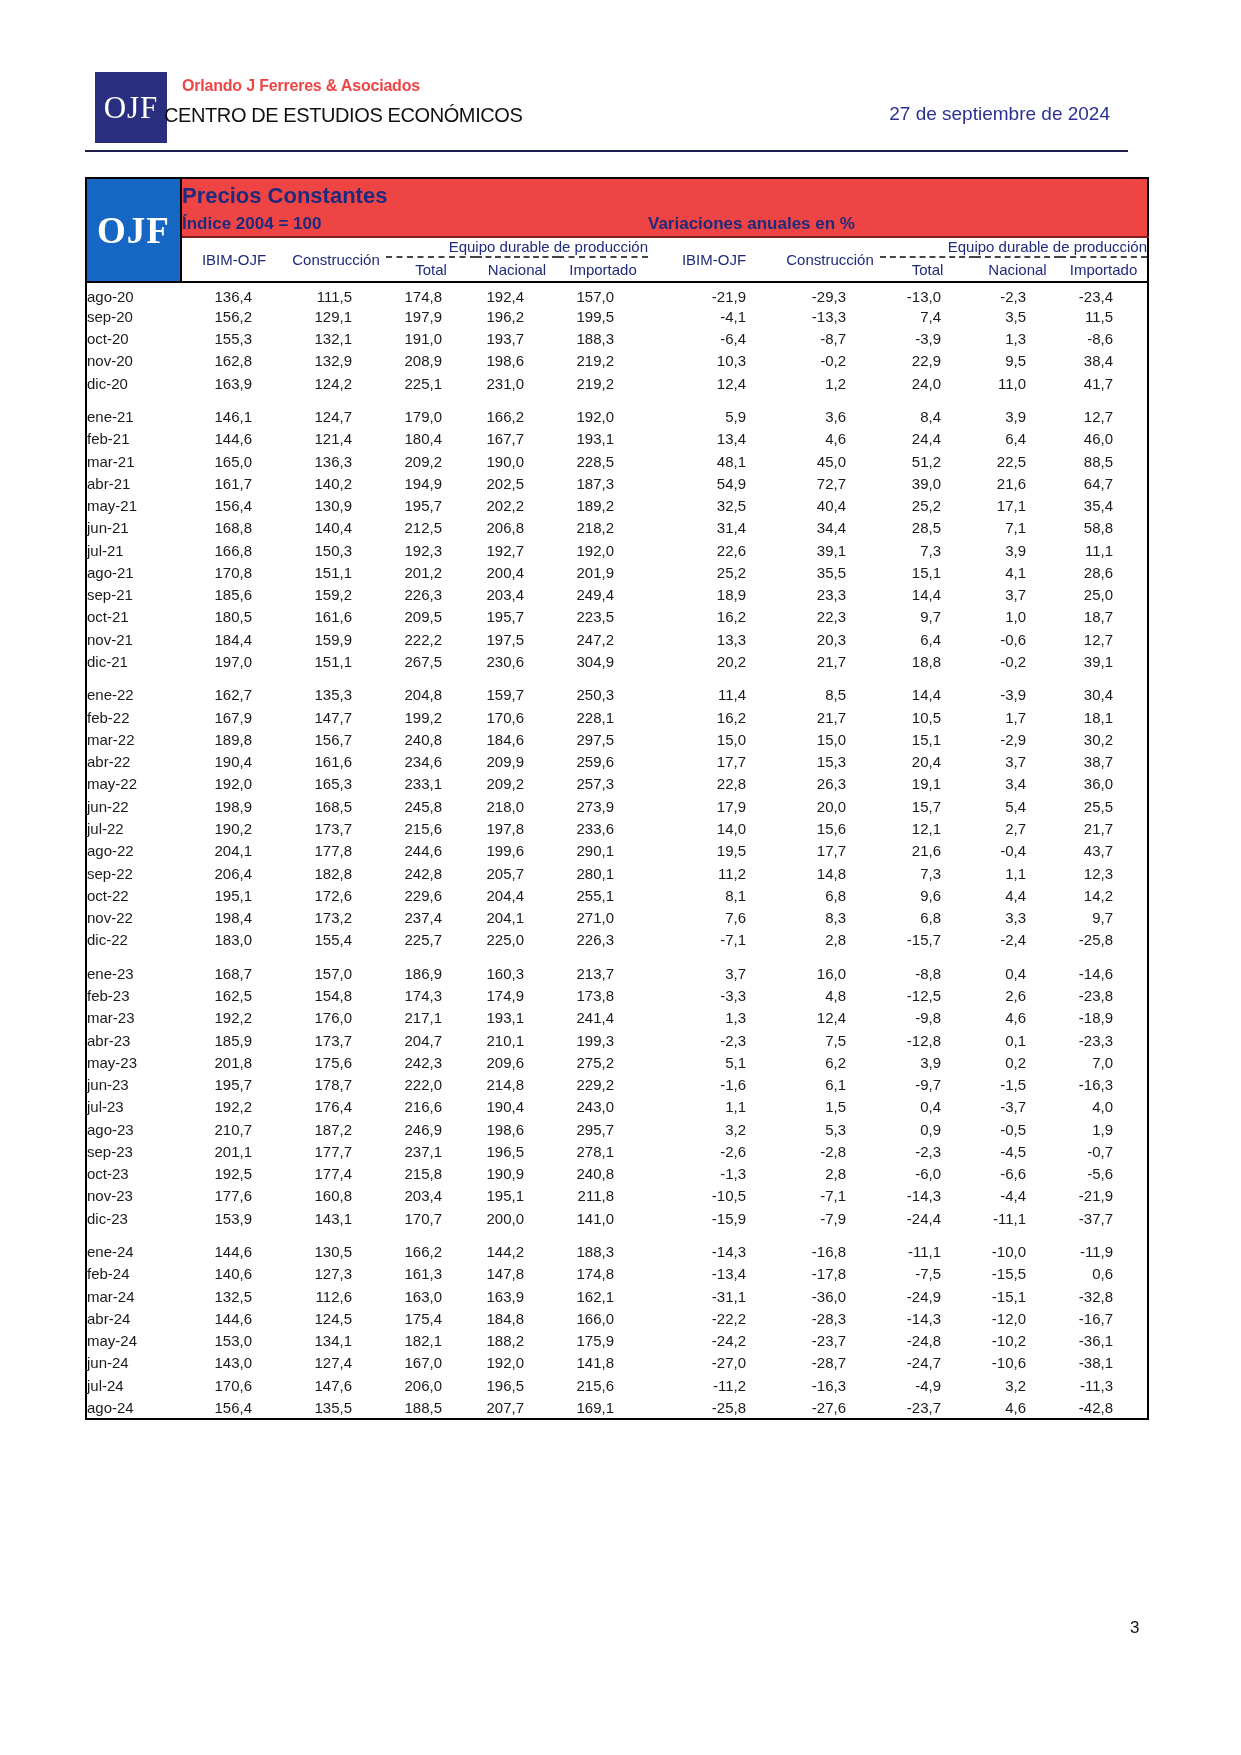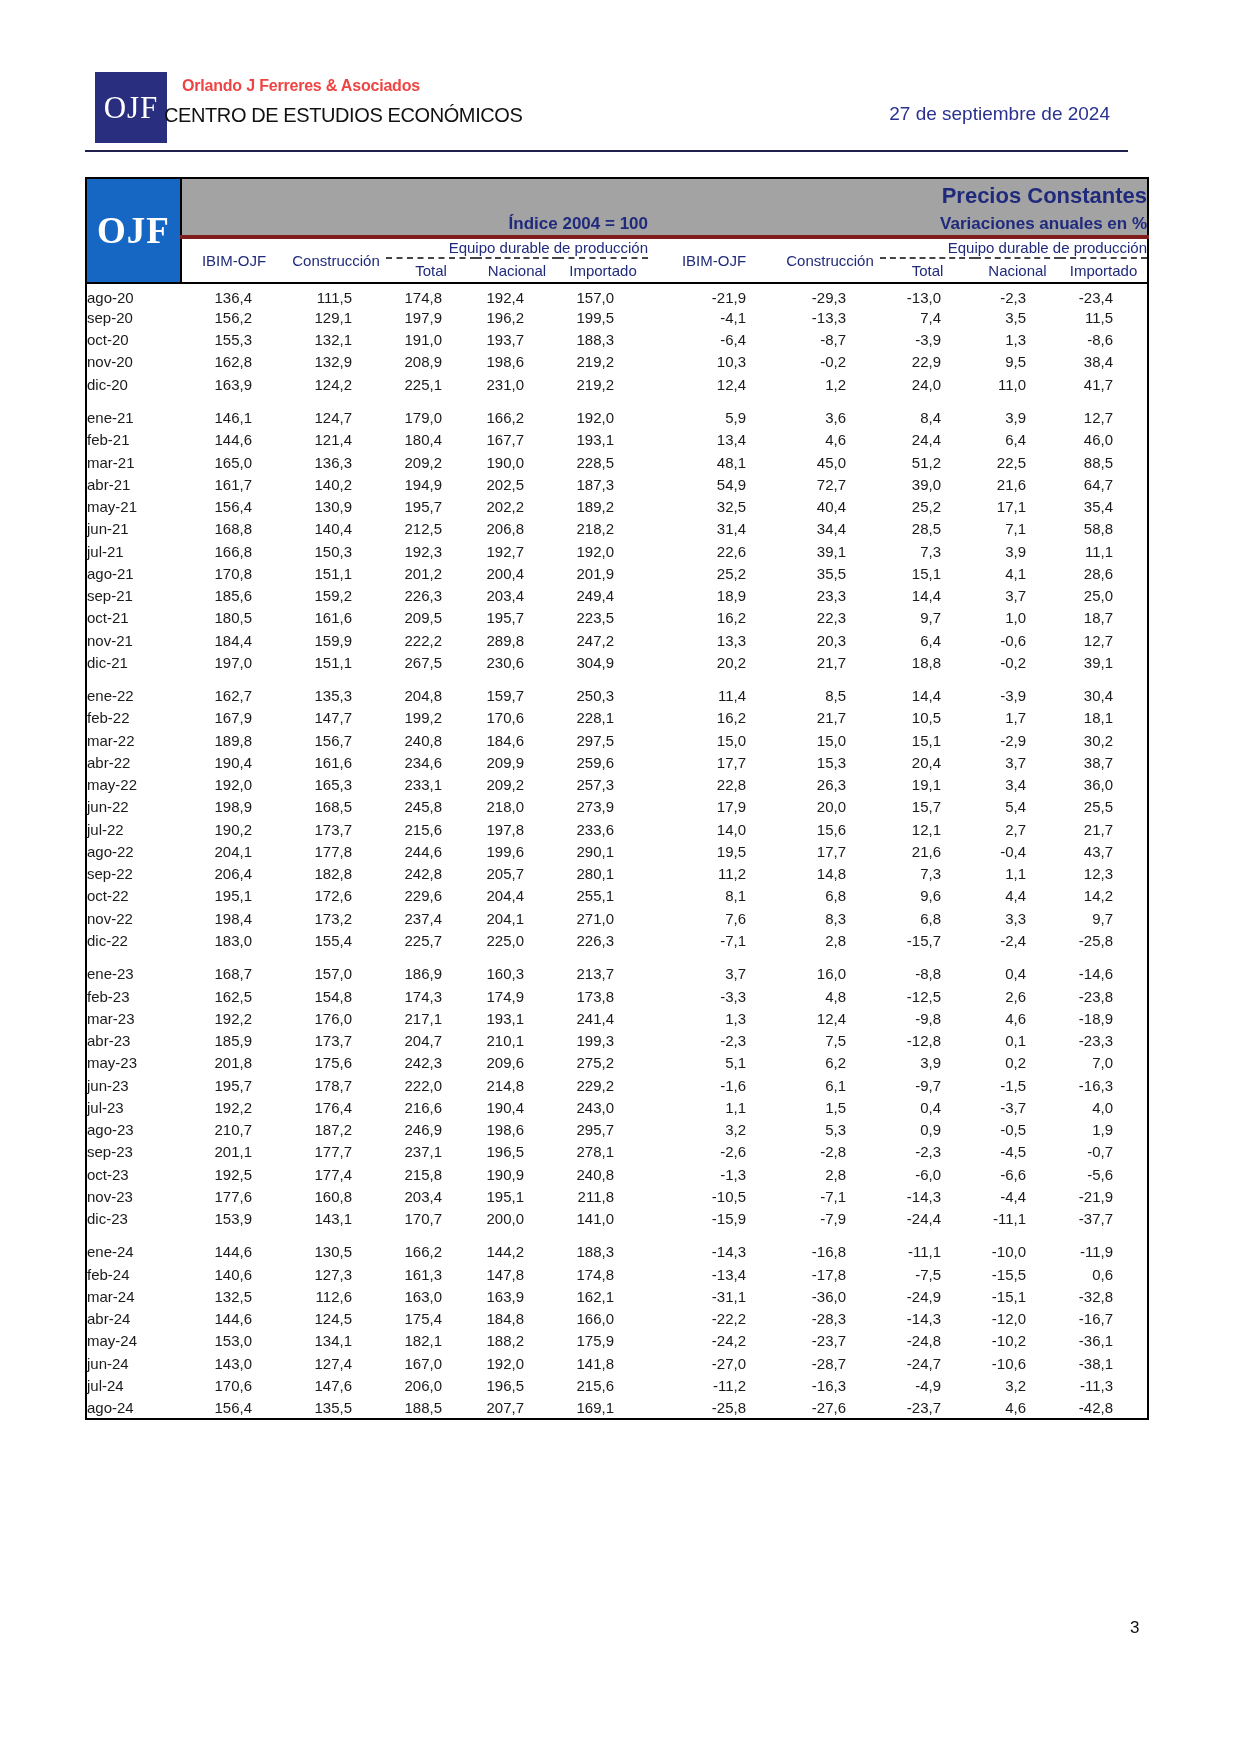--- a/index.html
+++ b/index.html
@@ -46,23 +46,23 @@
   table.data{border:2px solid #000000;}
   th{font-weight:normal;padding:0;}
   td{padding:0;}
   .th-logo{
     background:#1667c4;color:#ffffff;
     font-family:"Liberation Serif", serif;font-weight:bold;
     font-size:37px;letter-spacing:1px;
     border-right:2px solid #000000;
     text-align:center;vertical-align:middle;
   }
-  .band{background:#a3a3a3;color:#202a7c;font-weight:bold;text-align:right;vertical-align:middle;}
+  .band{background:#ef4444;color:#202a7c;font-weight:bold;text-align:left;vertical-align:middle;}
   .band-title{font-size:22px;}
-  .band-sub{font-size:17px;border-bottom:4px solid #7f1d1d;}
+  .band-sub{font-size:17px;border-bottom:2px solid #7f1d1d;}
   .colhead{color:#202a7c;font-size:15px;text-align:center;vertical-align:middle;background:#ffffff;}
   .equipo{
     color:#202a7c;font-size:15px;text-align:right;vertical-align:bottom;
     border-bottom:2px dashed #444444;padding-bottom:1px;
   }
   thead{border-bottom:2px solid #000000;}
   tr.h1{height:34px;} tr.h2{height:25px;} tr.h3{height:20px;} tr.h4{height:25px;}
   tbody td{height:22px;vertical-align:middle;white-space:nowrap;}
   tbody tr.first td{padding-top:5px;}
   td.month{color:#1b1b1b;}
@@ -324,21 +324,21 @@
           <td class="num">22,3</td>
           <td class="num">9,7</td>
           <td class="num">1,0</td>
           <td class="num">18,7</td>
         </tr>
         <tr>
           <td class="month">nov-21</td>
           <td class="num">184,4</td>
           <td class="num">159,9</td>
           <td class="num">222,2</td>
-          <td class="num">289,8</td>
+          <td class="num">197,5</td>
           <td class="num">247,2</td>
           <td class="num">13,3</td>
           <td class="num">20,3</td>
           <td class="num">6,4</td>
           <td class="num">-0,6</td>
           <td class="num">12,7</td>
         </tr>
         <tr>
           <td class="month">dic-21</td>
           <td class="num">197,0</td>

